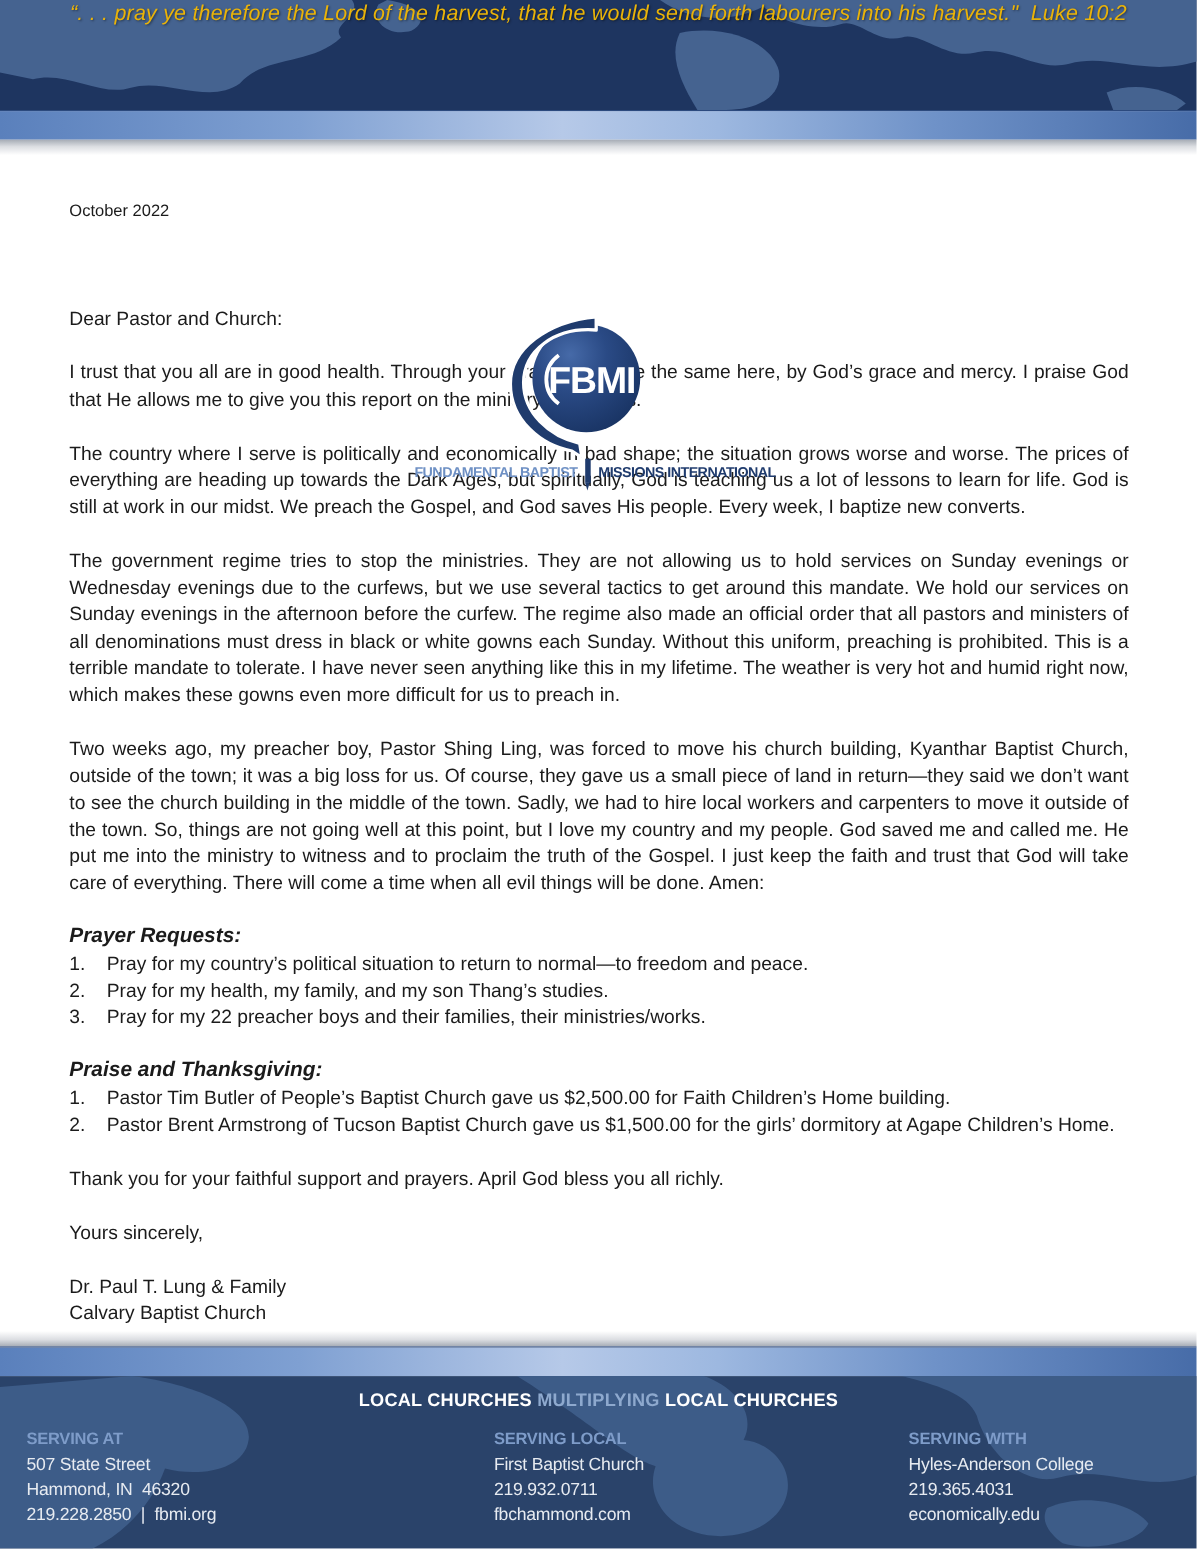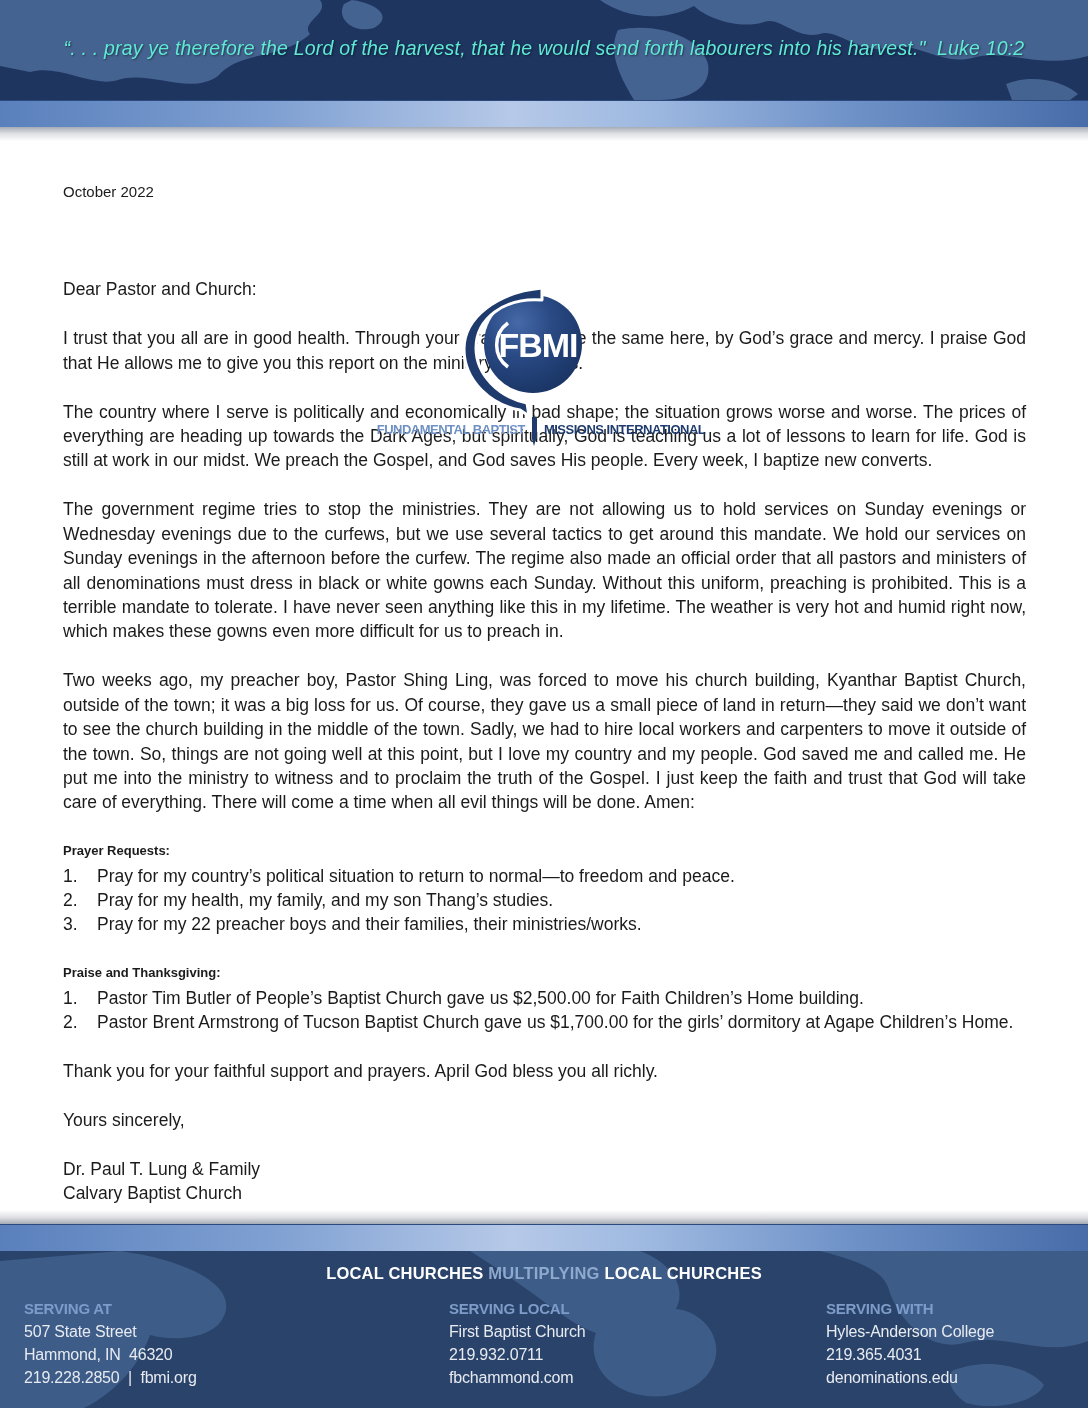--- a/index.html
+++ b/index.html
@@ -4,37 +4,37 @@
 <style>
   html,body{margin:0;padding:0;background:#ffffff;}
   .page{
     width:1088px;height:1408px;position:relative;overflow:hidden;background:#ffffff;
     font-family:"Liberation Sans","DejaVu Sans",sans-serif;color:#1b1b1b;
   }
   
   .banner{position:relative;height:100px;background:#1e3560;overflow:hidden;}
   .mapsvg{position:absolute;inset:0;width:100%;height:100%;display:block;}
   .quote{
-    position:relative;z-index:2;text-align:center;padding-top:36px;
-    font-style:italic;font-size:19.5px;line-height:24px;color:#5eead4;
+    position:relative;z-index:2;text-align:center;
+    font-style:italic;font-size:19.5px;line-height:24px;color:#eab308;
     letter-spacing:.2px;text-shadow:1px 1px 2px rgba(0,0,0,.45);
   }
   .stripe{
     height:27px;
     background:linear-gradient(90deg,#5a80bc 0%,#7fa0d2 25%,#b6c9e8 47%,#9db8e0 60%,#6f92c8 78%,#476ca8 100%);
     border-top:1px solid #2c4a7e;box-sizing:border-box;
   }
   .shadow-down{height:14px;background:linear-gradient(180deg,#a6acb5 0%,#dcdee2 45%,#ffffff 100%);}
   .shadow-up{height:14px;background:linear-gradient(0deg,#a6acb5 0%,#dcdee2 45%,#ffffff 100%);}
   
   main{position:relative;height:1069px;box-sizing:border-box;padding:0 62px 0 63px;overflow:hidden;}
   .date{margin:39px 0 0;font-size:15px;line-height:24.4px;}
   .salutation{margin:73px 0 0;font-size:17.5px;line-height:24.4px;}
   .para{margin:24.5px 0 0;font-size:17.5px;line-height:24.4px;text-align:justify;}
-  .heading{margin:24.5px 0 0;font-size:13px;line-height:24.4px;font-weight:bold;}
+  .heading{margin:24.5px 0 0;font-size:19px;line-height:24.4px;font-weight:bold;font-style:italic;}
   .list{margin:0;padding:0;list-style:none;font-size:17.5px;line-height:24.4px;}
   .list li{display:flex;}
   .list .num{width:34px;flex:none;}
   .list .txt{flex:1;}
   .sig{margin:24.5px 0 0;}
   .sig p{margin:0;font-size:17.5px;line-height:24.4px;}
   
   .logo{position:absolute;top:146px;left:50%;transform:translateX(-50%);margin-left:-3px;width:340px;z-index:3;}
   .globe{display:block;margin:0 auto;position:relative;left:-11px;}
   .wordmark{
@@ -130,21 +130,21 @@
     </ol>
 
     <p class="heading">Praise and Thanksgiving:</p>
     <ol class="list">
       <li>
         <span class="num">1.</span>
         <span class="txt">Pastor Tim Butler of People’s Baptist Church gave us $2,500.00 for Faith Children’s Home building.</span>
       </li>
       <li>
         <span class="num">2.</span>
-        <span class="txt">Pastor Brent Armstrong of Tucson Baptist Church gave us $1,700.00 for the girls’ dormitory at Agape Children’s Home.</span>
+        <span class="txt">Pastor Brent Armstrong of Tucson Baptist Church gave us $1,500.00 for the girls’ dormitory at Agape Children’s Home.</span>
       </li>
     </ol>
 
     <p class="para">Thank you for your faithful support and prayers. April God bless you all richly.</p>
     <p class="para">Yours sincerely,</p>
 
     <div class="sig">
       <p>Dr. Paul T. Lung &amp; Family</p>
       <p>Calvary Baptist Church</p>
     </div>
@@ -176,17 +176,17 @@
       <div class="col">
         <div class="col-h">SERVING LOCAL</div>
         <div class="col-line">First Baptist Church</div>
         <div class="col-line">219.932.0711</div>
         <div class="col-line">fbchammond.com</div>
       </div>
       <div class="col">
         <div class="col-h">SERVING WITH</div>
         <div class="col-line">Hyles-Anderson College</div>
         <div class="col-line">219.365.4031</div>
-        <div class="col-line">denominations.edu</div>
+        <div class="col-line">economically.edu</div>
       </div>
     </div>
   </footer>
 </div>
 
 </body></html>

